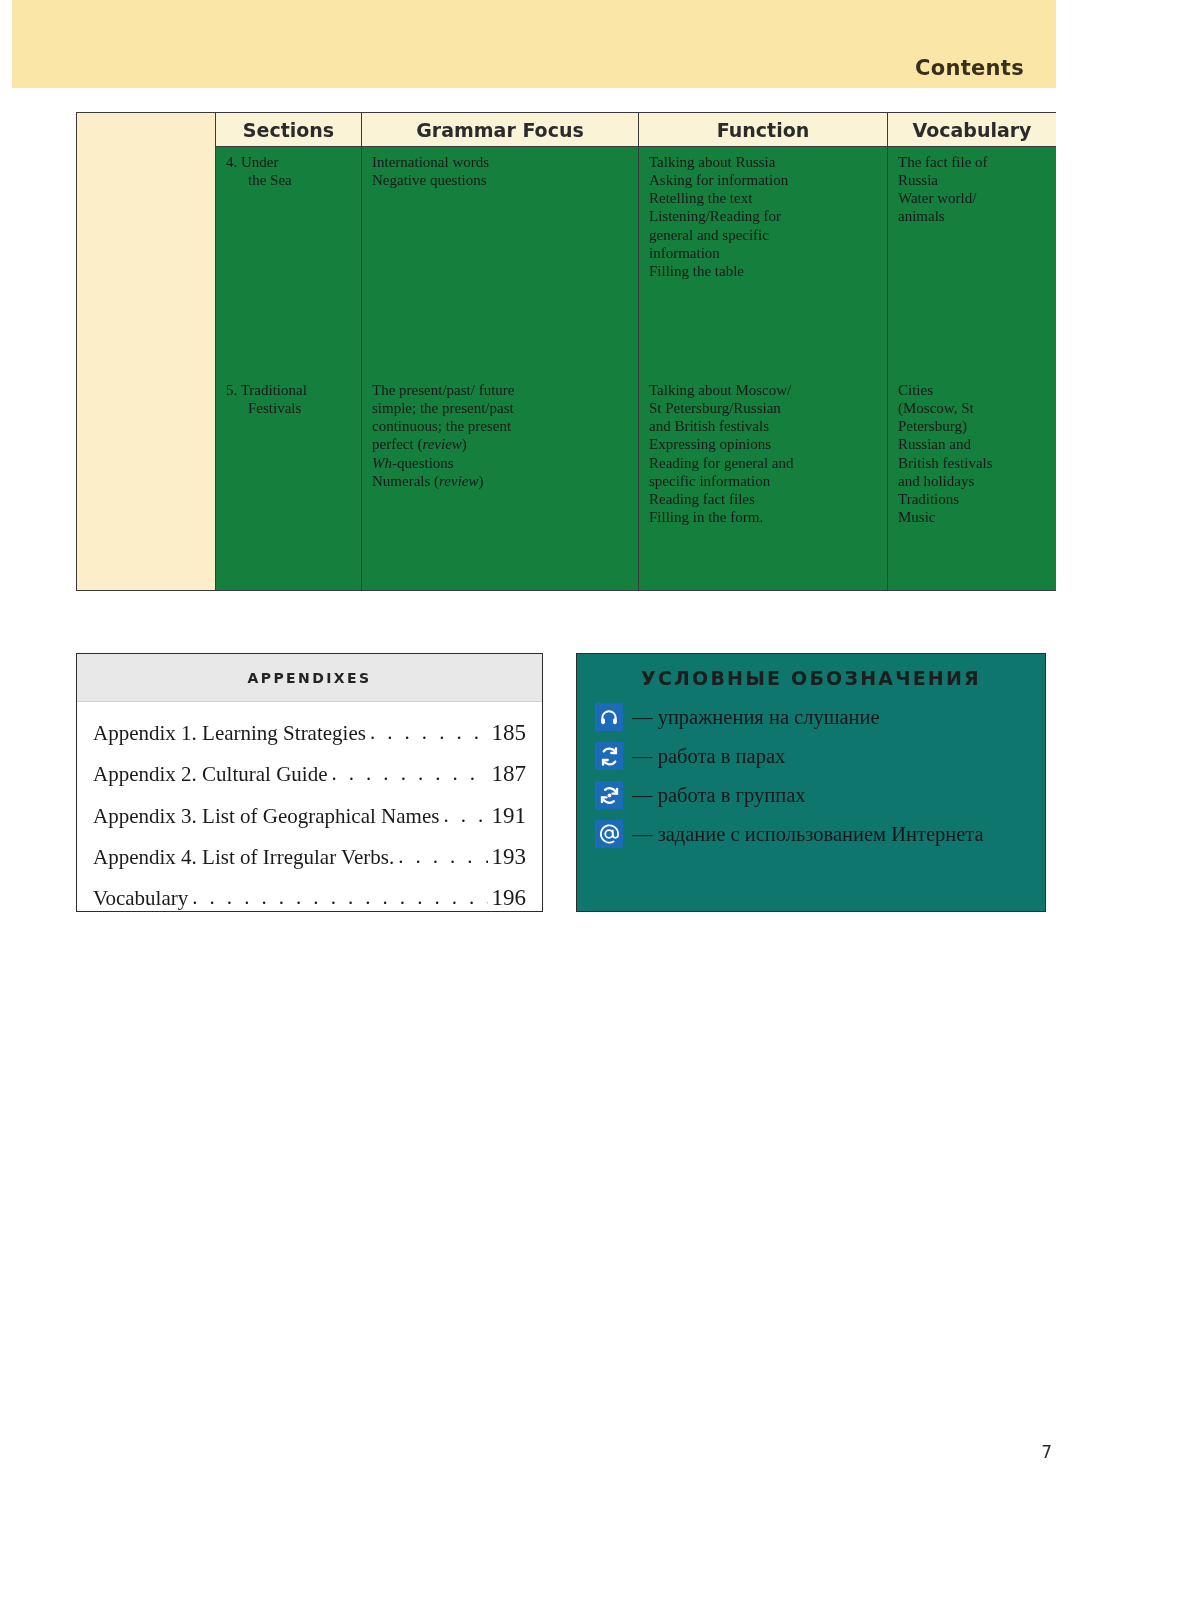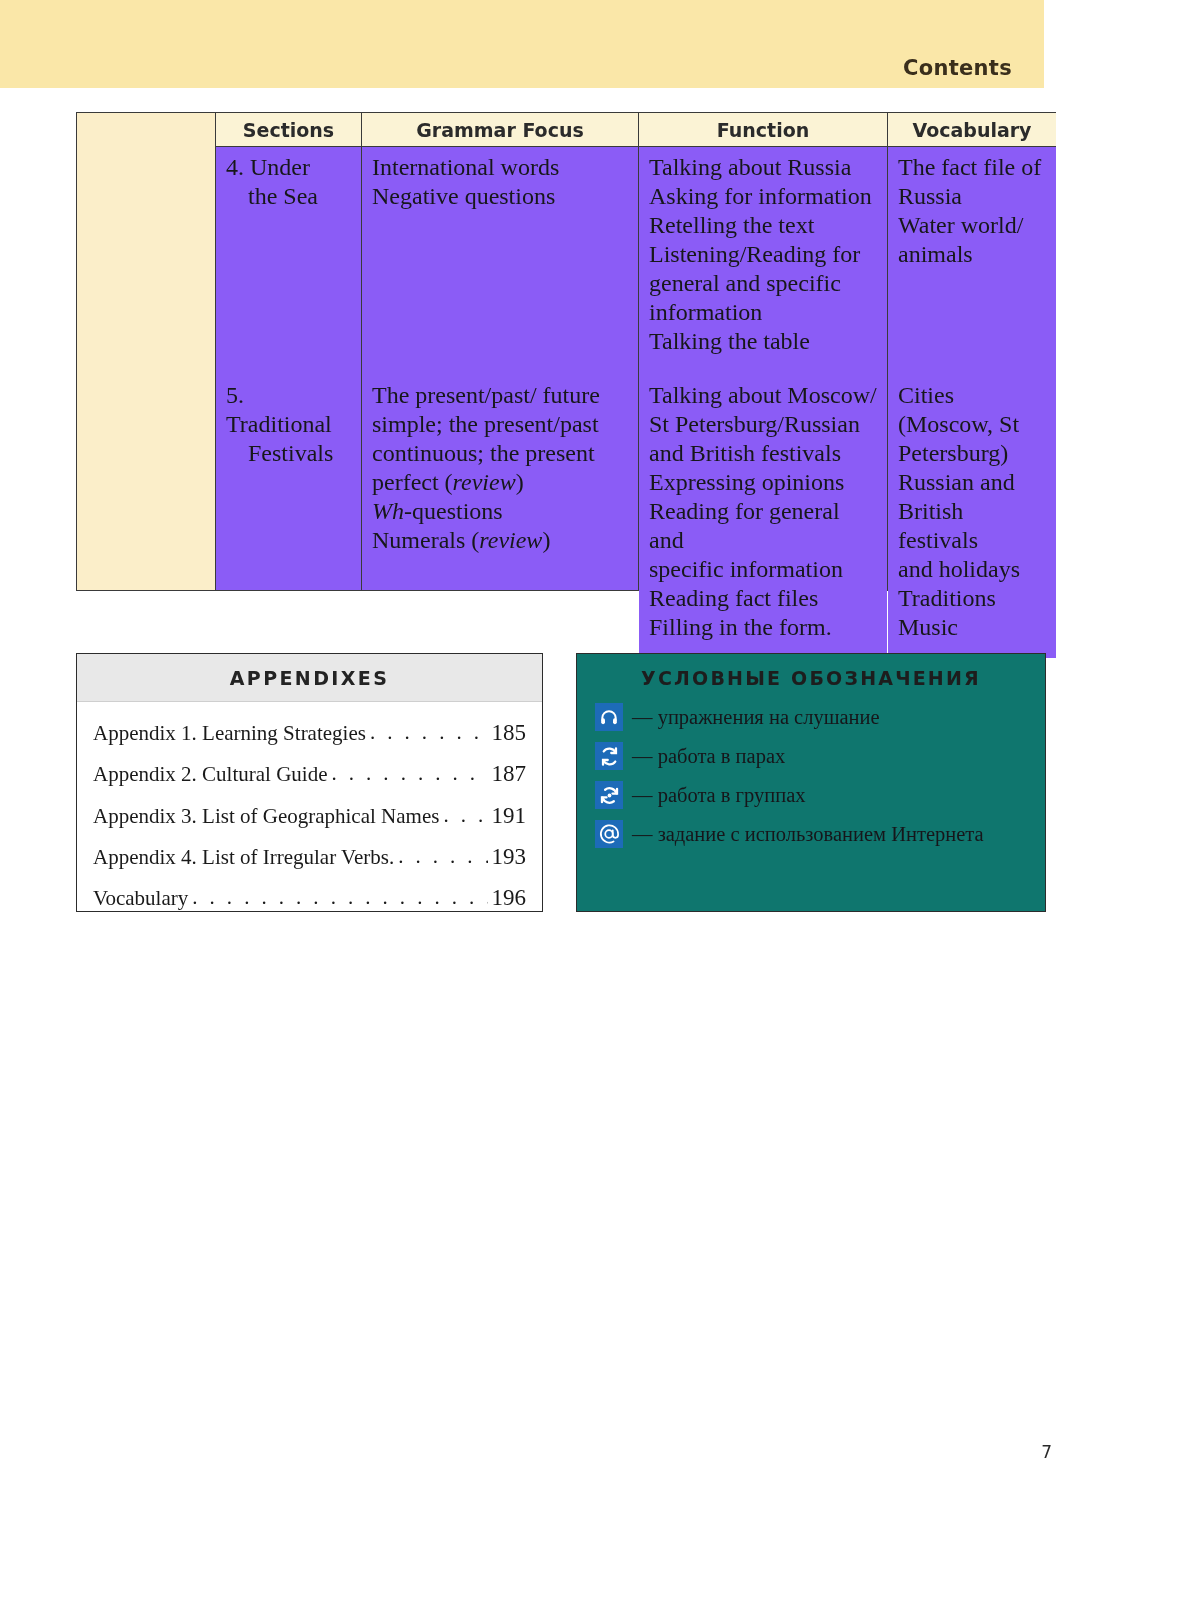--- a/index.html
+++ b/index.html
@@ -4,21 +4,21 @@
 <style>
   html,body{margin:0;padding:0;}
   body{
     width:1200px;height:1604px;background:#ffffff;
     font-family:"Liberation Serif", serif;
     color:#1a1a1a;position:relative;overflow:hidden;
   }
 
   
   .header-band{
-    position:absolute;left:0;top:0;width:1044px;height:88px;
+    position:absolute;left:12px;top:0;width:1044px;height:88px;
     background:#fae7a8;
   }
   .header-title{
     position:absolute;right:32px;bottom:8px;
     font-family:"DejaVu Sans", sans-serif;
     font-weight:700;font-size:21px;color:#3a2f1c;
     letter-spacing:.3px;
   }
 
   
@@ -43,22 +43,22 @@
   .scol.c3{width:168px;flex:1;}
 
   .sc-head{
     height:33px;flex:0 0 33px;background:#fbf3d5;
     border-bottom:1.5px solid #3a3a3a;
     display:flex;align-items:center;justify-content:center;
     font-family:"DejaVu Sans", sans-serif;
     font-weight:700;font-size:19px;color:#2b2b2b;
   }
   .sc-body{
-    flex:1;background:#8b5cf6;padding:6px 10px 16px 10px;
-    font-size:24px;line-height:1.21;color:#17171a;
+    flex:1;background:#15803d;padding:6px 10px 16px 10px;
+    font-size:15px;line-height:1.21;color:#17171a;
   }
   .sc-body .cellblock{margin:0 0 24px 0;}
   .sc-body .cellblock:last-child{margin-bottom:0;}
   .sc-body .ln{white-space:pre-wrap;}
   .sc-body .ln.ind{padding-left:22px;}
   .sc-body i{font-style:italic;margin-top:36px;}
 
   
   .scol .sc-body{display:flex;flex-direction:column;}
   .row-a{min-height:204px;}
@@ -67,21 +67,21 @@
   
   .appendix-box{
     position:absolute;left:76px;top:653px;width:467px;height:259px;
     border:1.5px solid #2c2c2c;box-sizing:border-box;background:#fff;
   }
   .ap-head{
     height:47px;background:#e8e8e8;
     border-bottom:1px solid #cfcfcf;
     display:flex;align-items:center;justify-content:center;
     font-family:"DejaVu Sans", sans-serif;
-    font-weight:700;font-size:19px;letter-spacing:2.4px;color:#232323;
+    font-weight:700;font-size:14px;letter-spacing:2.4px;color:#232323;
   }
   .ap-list{padding:10px 16px 0 16px;}
   .ap-row{
     display:flex;align-items:baseline;
     font-size:21px;line-height:1.1;padding:8px 0 8px 0;
   }
   .ap-label{white-space:nowrap;text-align:right;}
   .ap-dots{
     flex:1;margin:0 4px;overflow:hidden;white-space:nowrap;
     font-size:21px;letter-spacing:3.4px;color:#1a1a1a;
@@ -154,21 +154,21 @@
     <div class="scol c2">
       <div class="sc-head">Function</div>
       <div class="sc-body">
         <div class="cellblock row-a">
           <div class="ln">Talking about Russia</div>
           <div class="ln">Asking for information</div>
           <div class="ln">Retelling the text</div>
           <div class="ln">Listening/Reading for</div>
           <div class="ln">general and specific</div>
           <div class="ln">information</div>
-          <div class="ln">Talking the table</div>
+          <div class="ln">Filling the table</div>
         </div>
         <div class="cellblock row-b">
           <div class="ln">Talking about Moscow/</div>
           <div class="ln">St Petersburg/Russian</div>
           <div class="ln">and British festivals</div>
           <div class="ln">Expressing opinions</div>
           <div class="ln">Reading for general and</div>
           <div class="ln">specific information</div>
           <div class="ln">Reading fact files</div>
           <div class="ln">Filling in the form.</div>

